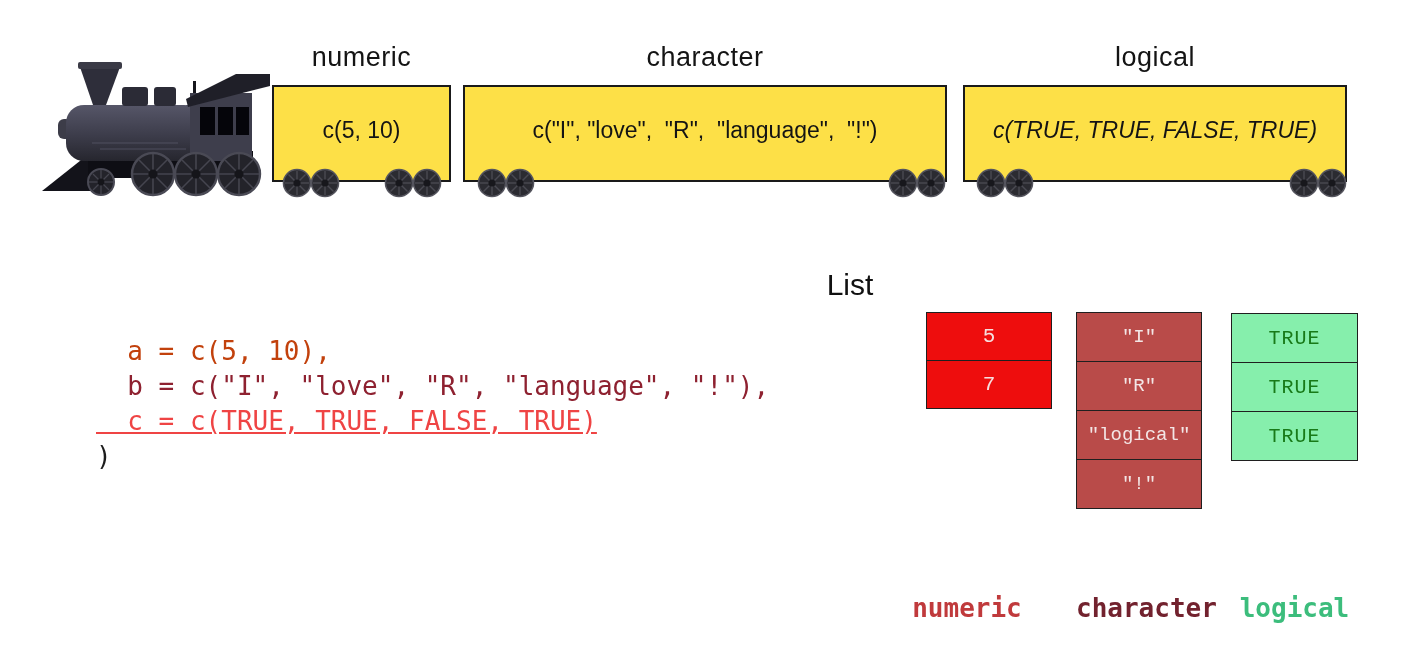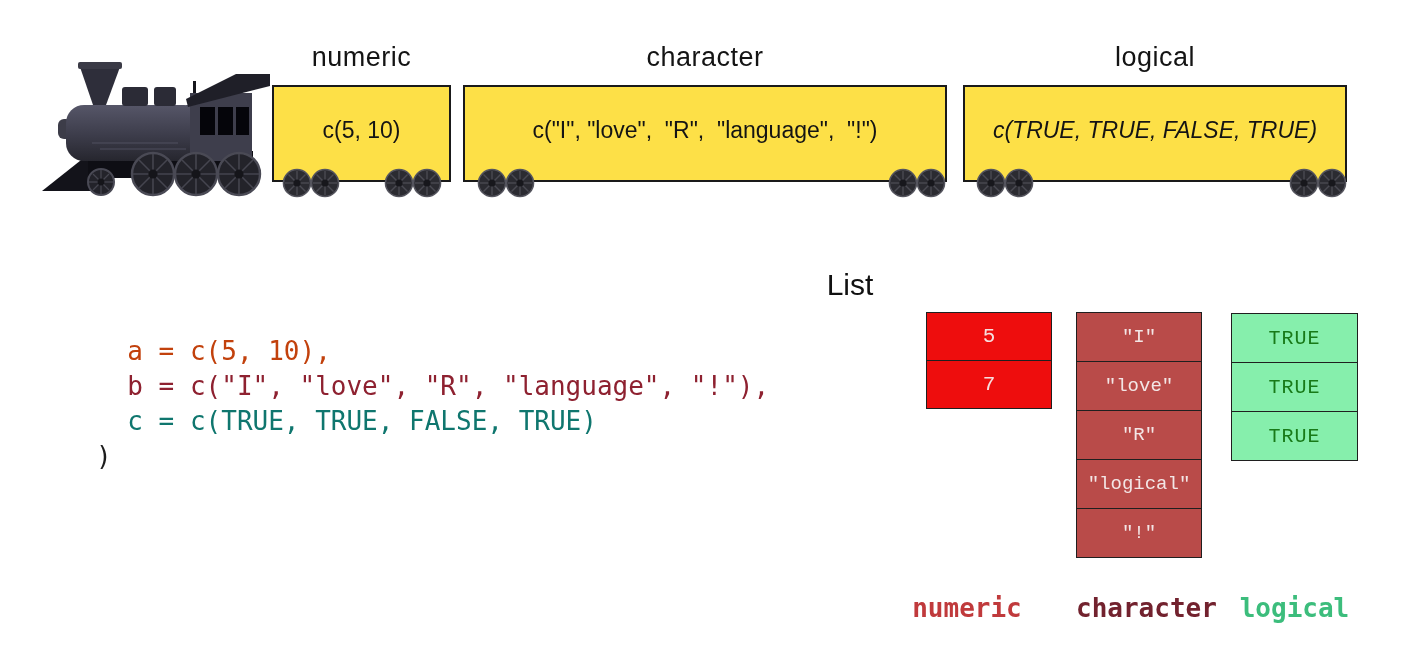--- a/index.html
+++ b/index.html
@@ -37,21 +37,21 @@
   }
 
   .code-block {
     position:absolute; left:96px; top:334px;
     font-family:"DejaVu Sans Mono", monospace; font-size:26px; line-height:35px;
   }
   .code-line { white-space:pre; }
   .code-plain { color:#1d1d1d; }
   .code-a { color:#c2410c; }
   .code-b { color:#8e2130; }
-  .code-c { color:#0f766e; }
+  .code-c { color:#ef4444;text-decoration:underline; }
 
   .col { position:absolute; }
   .col-numeric   { left:926px;  top:312px; width:126px; }
   .col-character { left:1076px; top:312px; width:126px; }
   .col-logical   { left:1231px; top:313px; width:127px; }
 
   .cell {
     box-sizing:border-box; border:1px solid #1f1f1f; margin-top:-1px;
     display:flex; align-items:center; justify-content:center;
     font-family:"Liberation Mono", monospace;
@@ -229,21 +229,20 @@
     <div class="code-line code-plain">)</div>
   </div>
 
   <div class="col col-numeric">
     <div class="cell">5</div>
     <div class="cell">7</div>
   </div>
 
   <div class="col col-character">
     <div class="cell">″I″</div>
-    <div class="cell">″love″</div>
     <div class="cell">″R″</div>
     <div class="cell">″logical″</div>
     <div class="cell">″!″</div>
   </div>
 
   <div class="col col-logical">
     <div class="cell">TRUE</div>
     <div class="cell">TRUE</div>
     <div class="cell">TRUE</div>
   </div>

